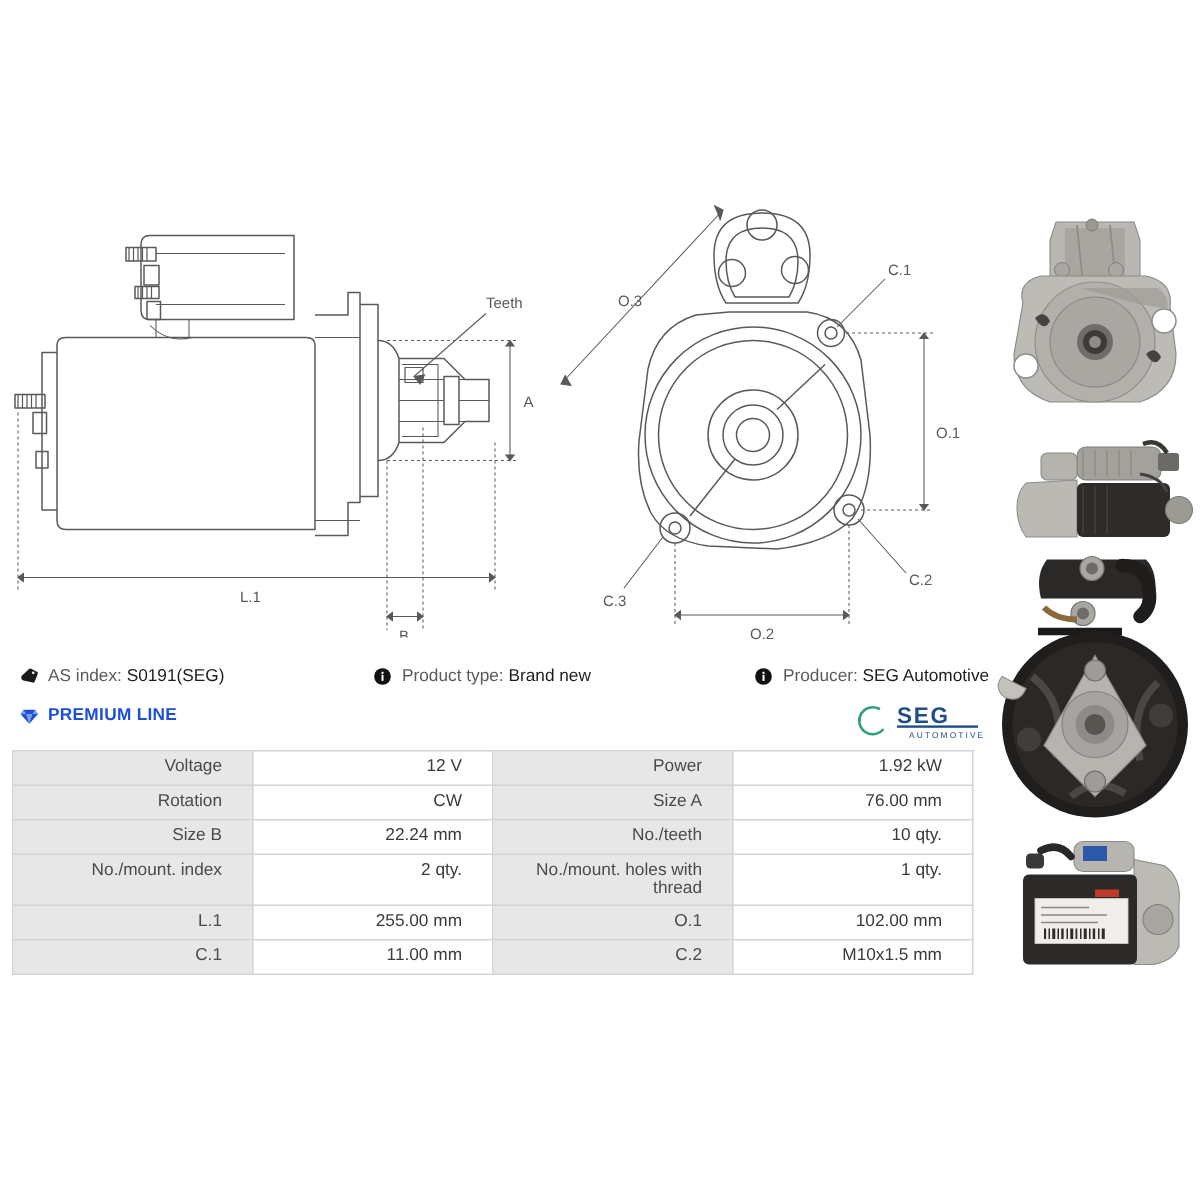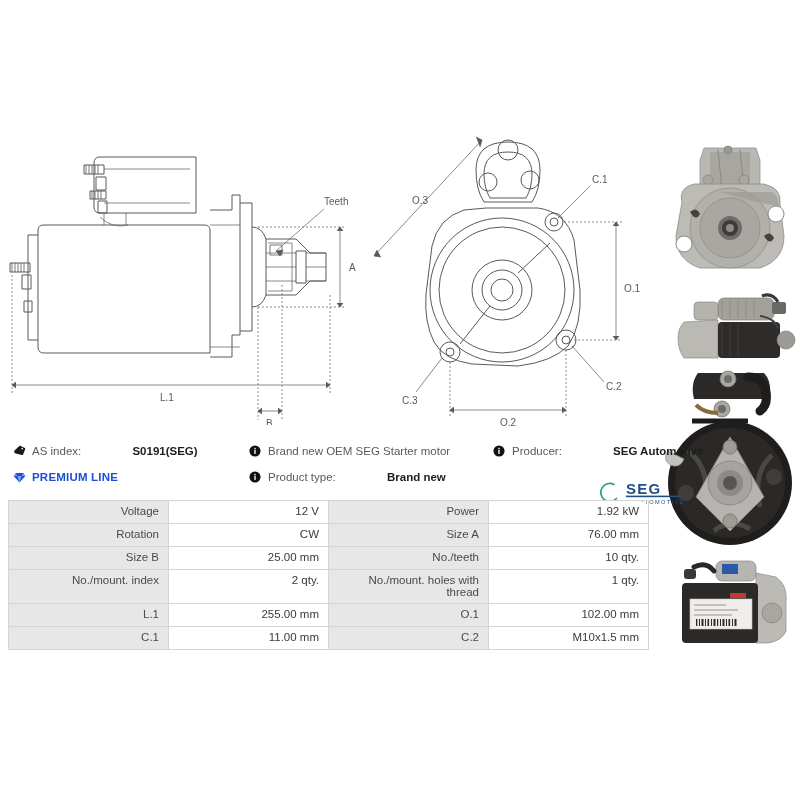--- a/index.html
+++ b/index.html
@@ -21,40 +21,40 @@
   .photo-1 { height: 150px; }
   .photo-2 { height: 75px; }
   .photo-3 { height: 190px; }
   .photo-4 { height: 95px; }
 
   
   .info { position: absolute; left: 8px; top: 442px; width: 648px; height: 52px; }
   .info-col { position: absolute; top: 0; }
   .info-col.c1 { left: 4px; width: 236px; }
   .info-col.c2 { left: 240px; width: 256px; }
-  .info-col.c3 { left: 484px; width: 160px; text-align: right; }
+  .info-col.c3 { left: 494px; width: 160px; text-align: right; }
   .info-line { display: flex; align-items: flex-start; gap: 6px; height: 26px; line-height: 18px; }
   .info-line .ico { flex: 0 0 auto; width: 14px; height: 18px; display:flex; align-items:center; justify-content:center; }
   .info-line .txt { font-size: 11.5px; color: #5a5a5a; white-space: nowrap; }
-  .info-line .txt b { color: #1d1d1d; font-weight: bold; margin-left: 48px; }
+  .info-line .txt b { color: #1d1d1d; font-weight: normal; }
   .premium { color: #1b4fd8; font-size: 11.5px; font-weight: bold; letter-spacing: .2px; text-align: right; }
 
   
   .ico svg { display:block; }
 
-  .logo { position:absolute; left: 594px; top: 466px; width: 92px; height: 30px; margin-top: 12px; }
+  .logo { position:absolute; left: 566px; top: 466px; width: 92px; height: 30px; }
   .logo svg { display:block; width:100%; height:100%; }
 
   
   table.spec {
     position: absolute; left: 8px; top: 500px; width: 640px;
     border-collapse: collapse; table-layout: fixed;
     font-size: 11.5px; color: #444;
   }
-  table.spec td { border: 1px solid #d4d4d4; padding: 4px 9px; vertical-align: top; }
+  table.spec td { border: 1px solid #d4d4d4; padding: 4px 20px; vertical-align: top; }
   td.lbl { background: #e7e7e7; text-align: right; color: #4a4a4a; }
   td.val { background: #ffffff; text-align: right; color: #3a3a3a; border-radius: 11px; }
   col.c-lbl { width: 160px; }
   col.c-val { width: 160px; }
   tr.tall td { height: 34px; }
   tr.norm td { height: 23px; }
 </style>
 </head>
 <body>
 
@@ -319,30 +319,20 @@
 
     <div class="info-col c2">
       <div class="info-line">
         <span class="ico">
           <svg width="12" height="12" viewBox="0 0 16 16">
               <circle cx="8" cy="8" r="7.4" fill="#111"></circle>
               <rect x="7.1" y="6.5" width="1.8" height="5.4" fill="#fff"></rect>
               <rect x="7.1" y="3.8" width="1.8" height="1.9" fill="#fff"></rect>
             </svg>
         </span>
-        <span class="txt">Brand new OEM SEG Starter motor</span>
-      </div>
-      <div class="info-line">
-        <span class="ico">
-          <svg width="12" height="12" viewBox="0 0 16 16">
-              <circle cx="8" cy="8" r="7.4" fill="#111"></circle>
-              <rect x="7.1" y="6.5" width="1.8" height="5.4" fill="#fff"></rect>
-              <rect x="7.1" y="3.8" width="1.8" height="1.9" fill="#fff"></rect>
-            </svg>
-        </span>
         <span class="txt"><span>Product type:</span> <b>Brand new</b></span>
       </div>
     </div>
 
     <div class="info-col c3">
       <div class="info-line">
         <span class="ico">
           <svg width="12" height="12" viewBox="0 0 16 16">
               <circle cx="8" cy="8" r="7.4" fill="#111"></circle>
               <rect x="7.1" y="6.5" width="1.8" height="5.4" fill="#fff"></rect>
@@ -378,21 +368,21 @@
         <td class="val">1.92 kW</td>
       </tr>
       <tr class="norm">
         <td class="lbl">Rotation</td>
         <td class="val">CW</td>
         <td class="lbl">Size A</td>
         <td class="val">76.00 mm</td>
       </tr>
       <tr class="norm">
         <td class="lbl">Size B</td>
-        <td class="val">25.00 mm</td>
+        <td class="val">22.24 mm</td>
         <td class="lbl">No./teeth</td>
         <td class="val">10 qty.</td>
       </tr>
       <tr class="tall">
         <td class="lbl">No./mount. index</td>
         <td class="val">2 qty.</td>
         <td class="lbl">No./mount. holes with thread</td>
         <td class="val">1 qty.</td>
       </tr>
       <tr class="norm">

